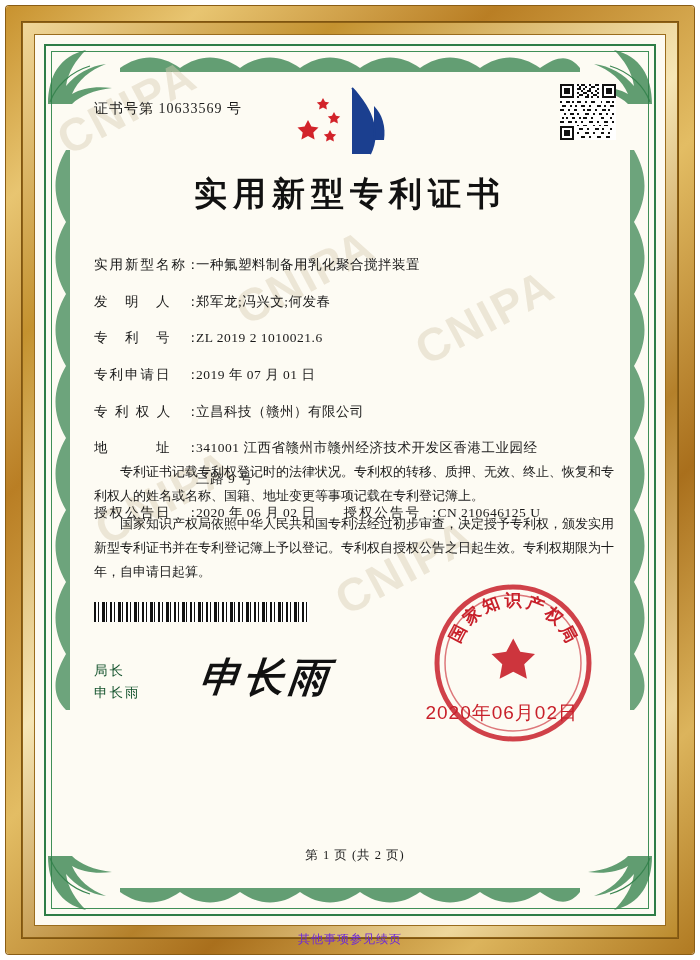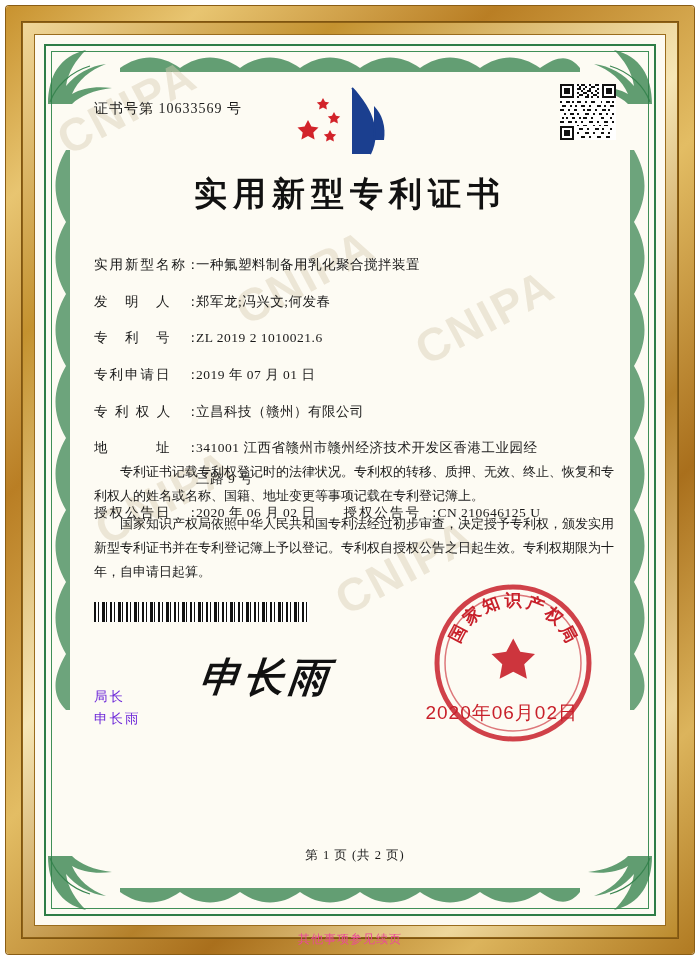--- a/index.html
+++ b/index.html
@@ -122,22 +122,22 @@
   .barcode{
     position:absolute;left:34px;top:540px;
     height:20px;width:215px;
     background:repeating-linear-gradient(90deg,
       #111 0px,#111 2px,#fff 2px,#fff 4px,
       #111 4px,#111 5px,#fff 5px,#fff 8px,
       #111 8px,#111 11px,#fff 11px,#fff 12px,
       #111 12px,#111 13px,#fff 13px,#fff 16px);
   }
   .sign-block{
-    position:absolute;left:34px;top:624px;
-    font-size:13.5px;line-height:1.6;letter-spacing:2px;color:#6d28d9;
+    position:absolute;left:34px;top:598px;
+    font-size:13.5px;line-height:1.6;letter-spacing:2px;color:#14532d;
   }
   .signature{
     position:absolute;left:140px;top:588px;
     font-size:40px;color:#111;
     font-family:"Liberation Serif", serif;
     font-style:italic;font-weight:bold;
     letter-spacing:4px;
     transform:skewX(-6deg);
   }
   .seal{
@@ -148,21 +148,21 @@
     position:absolute;right:62px;top:638px;
     font-size:19px;color:#c8202a;letter-spacing:1px;
     font-family:"Liberation Sans", sans-serif;
   }
   .pageno{
     position:absolute;left:10px;right:0;bottom:34px;
     text-align:center;font-size:12.5px;color:#1a1a1a;letter-spacing:1px;
   }
   .footnote{
     position:absolute;left:0;right:0;bottom:12px;
-    text-align:center;font-size:12px;color:#ec4899;letter-spacing:1px;
+    text-align:center;font-size:12px;color:#6d28d9;letter-spacing:1px;
   }
 </style>
 </head>
 <body>
 
 <div class="page">
 
   <div class="frame-outer"></div>
   <div class="frame-mid"></div>
   <div class="frame-inner"></div>

